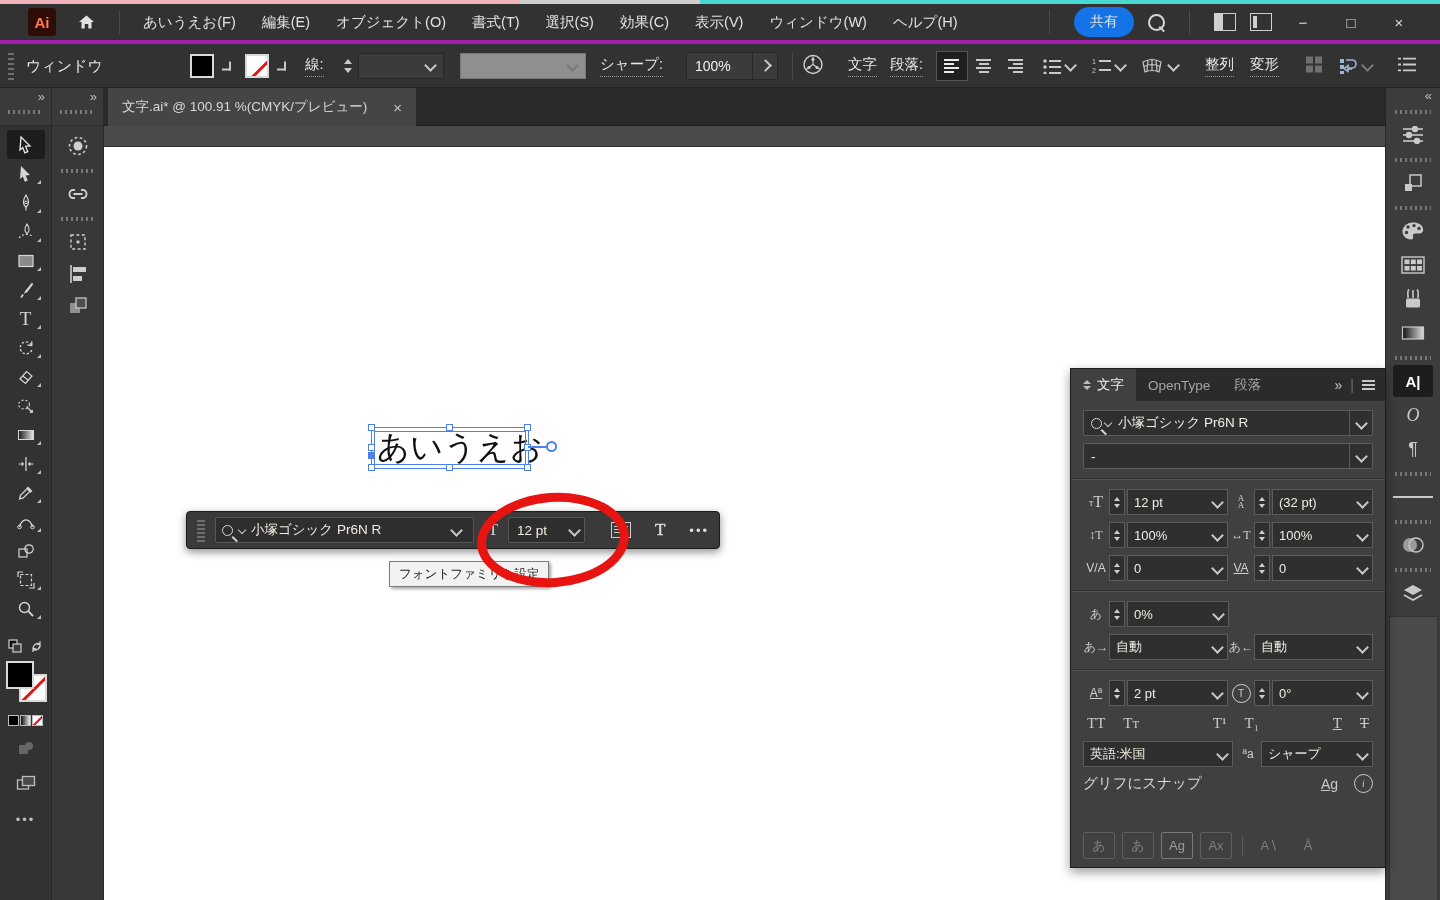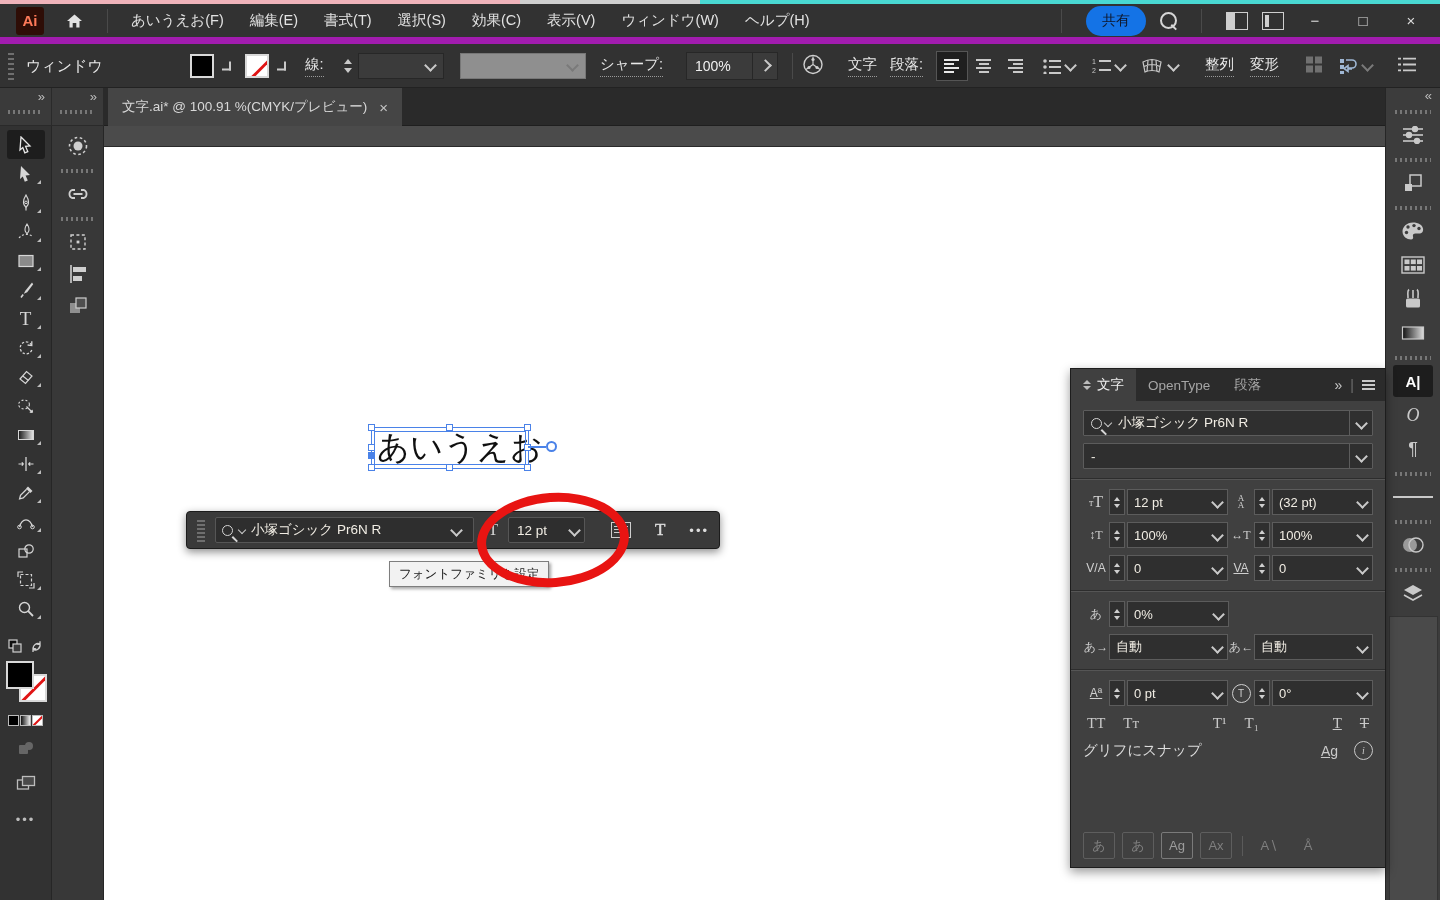--- a/index.html
+++ b/index.html
@@ -6,26 +6,26 @@
   #app{position:relative;width:1440px;height:900px;overflow:hidden;
        font-family:"Liberation Sans",sans-serif;color:#e6e6e6;font-size:14px;
        background:#323232;-webkit-font-smoothing:antialiased;}
   .abs{position:absolute;}
   .row{display:flex;align-items:center;}
   .noselect{user-select:none;}
   
   #top-strip{left:0;top:0;width:1440px;height:4px;
     background:linear-gradient(90deg,#efb3ba 0 520px,#cfcfcf 520px 700px,#49d8d2 700px 1440px);}
   
-  #menubar{left:0;top:4px;width:1440px;height:40px;background:#323232;border-bottom:7px solid #a21caf;display:flex;align-items:center;padding:0 12px;box-sizing:border-box;}
+  #menubar{left:0;top:4px;width:1440px;height:40px;background:#323232;border-bottom:4px solid #a21caf;display:flex;align-items:center;padding:0 24px;box-sizing:border-box;}
   .ai-logo{width:28px;height:28px;border-radius:3px;background:#2e0d06;color:#ff7a59;font-weight:bold;font-size:15px;display:flex;align-items:center;justify-content:center;margin:0 8px 0 4px;}
   .mb-sep{width:1px;height:24px;background:#4a4a4a;margin:0 10px;}
   .menu-item{padding:0 13px;height:40px;display:flex;align-items:center;color:#e2e2e2;font-size:14.5px;cursor:default;}
   .mb-right{margin-left:auto;display:flex;align-items:center;gap:14px;}
-  .share-btn{background:#1473e6;color:#0f172a;border-radius:15px;height:30px;padding:0 16px;display:flex;align-items:center;font-size:14px;}
+  .share-btn{background:#1473e6;color:#e5e5e5;border-radius:15px;height:30px;padding:0 16px;display:flex;align-items:center;font-size:14px;}
   .icon-search{position:relative;width:13px;height:13px;border:2px solid #d6d6d6;border-radius:50%;display:inline-block;}
   .icon-search::after{content:"";position:absolute;left:10px;top:10px;width:7px;height:2px;background:#d6d6d6;transform:rotate(45deg);transform-origin:0 0;}
   .ws-icon1{width:20px;height:16px;border:1px solid #cfcfcf;display:inline-block;position:relative;background:linear-gradient(90deg,#cfcfcf 0 8px,transparent 8px);}
   .ws-icon2{width:20px;height:16px;border:1px solid #cfcfcf;display:inline-block;position:relative;}
   .ws-icon2::after{content:"";position:absolute;left:2px;top:2px;bottom:2px;width:4px;background:#cfcfcf;}
   .win-btn{width:34px;height:30px;display:flex;align-items:center;justify-content:center;color:#dcdcdc;font-size:15px;}
   
   #controlbar{left:0;top:44px;width:1440px;height:44px;background:#323232;border-bottom:1px solid #222;box-sizing:border-box;}
   #controlbar > *{position:absolute;top:50%;transform:translateY(-50%);}
   .drag-dots{width:6px;height:28px;background:repeating-linear-gradient(0deg,#6f6f6f 0 2px,transparent 2px 5px);}
@@ -43,21 +43,21 @@
   .dark-dd{background:#3b3b3b;border:1px solid #272727;height:26px;display:flex;align-items:center;justify-content:flex-end;padding:0 8px;box-sizing:border-box;}
   .lite-dd{background:#8f8f8f;border:1px solid #777;height:26px;display:flex;align-items:center;justify-content:flex-end;padding:0 8px;box-sizing:border-box;}
   .opacity-fld{background:#3b3b3b;border:1px solid #272727;height:26px;display:flex;align-items:center;padding:0 8px;color:#f0f0f0;}
   .chev-right{width:7px;height:7px;border-right:2px solid #c9c9c9;border-top:2px solid #c9c9c9;transform:rotate(45deg);display:inline-block;}
   .cb-sep{width:1px;height:26px;background:#4a4a4a;}
   .align-btn{width:30px;height:28px;display:flex;align-items:center;justify-content:center;border:1px solid transparent;}
   .align-btn.active{background:#1f1f1f;border-color:#555;}
   .cb-label{color:#e8e8e8;font-size:14.5px;}
   
   #tabrow{left:104px;top:88px;width:1281px;height:38px;background:#2a2a2a;border-bottom:1px solid #1f1f1f;box-sizing:border-box;}
-  .doc-tab{position:absolute;left:4px;top:0;height:38px;background:#454545;display:flex;align-items:center;gap:12px;padding:0 14px;color:#d8d8d8;font-size:13.5px;}
+  .doc-tab{position:absolute;left:4px;top:0;height:38px;background:#454545;display:flex;align-items:center;gap:26px;padding:0 14px;color:#d8d8d8;font-size:13.5px;}
   .tab-close{color:#c4c4c4;font-size:15px;}
   .pane-head{position:absolute;width:52px;height:38px;background:#3a3a3a;border-right:1px solid #2a2a2a;border-bottom:1px solid #2a2a2a;box-sizing:border-box;}
   .pane-head .exp{position:absolute;right:6px;top:1px;color:#bdbdbd;font-size:13px;}
   .pane-head .dots{position:absolute;left:8px;right:8px;top:22px;height:4px;background:repeating-linear-gradient(90deg,#777 0 2px,transparent 2px 5px);}
   
   #tools{left:0;top:126px;width:52px;height:774px;background:#323232;border-right:1px solid #262626;box-sizing:border-box;display:flex;flex-direction:column;align-items:center;padding-top:4px;}
   .tool{width:38px;height:29px;display:flex;align-items:center;justify-content:center;position:relative;color:#d6d6d6;}
   .tool.active{background:#1d1d1d;border-radius:3px;}
   .tool.sub::after{content:"";position:absolute;right:4px;bottom:4px;border-left:4px solid transparent;border-bottom:4px solid #bdbdbd;}
   .tool svg{display:block;}
@@ -172,20 +172,21 @@
   <div id="menubar" class="abs">
     <div class="ai-logo">Ai</div>
     <div class="menu-item">
       <svg width="19" height="18" viewBox="0 0 18 18">
           <path d="M9 2.5 L16.5 9 H14 V15.5 H10.8 V11 H7.2 V15.5 H4 V9 H1.5 Z" fill="#e2e2e2"></path>
         </svg>
     </div>
     <div class="mb-sep"></div>
     <div class="menu-item">あいうえお(F)</div>
     <div class="menu-item">編集(E)</div>
+    <div class="menu-item">オブジェクト(O)</div>
     <div class="menu-item">書式(T)</div>
     <div class="menu-item">選択(S)</div>
     <div class="menu-item">効果(C)</div>
     <div class="menu-item">表示(V)</div>
     <div class="menu-item">ウィンドウ(W)</div>
     <div class="menu-item">ヘルプ(H)</div>
     <div class="mb-right">
       <div class="mb-sep"></div>
       <div class="share-btn">共有</div>
       <span class="icon-search"></span>
@@ -742,21 +743,21 @@
       <div class="cp-div"></div>
 
       <div class="crow">
         <div class="half">
           <span class="cp-ico" style="text-decoration:underline">Aª</span>
           <span class="cp-stp">
               <i class="tri-u"></i>
               <i class="tri-d"></i>
             </span>
           <span class="cp-fld">
-              <span class="val">0 pt</span>
+              <span class="val">2 pt</span>
               <span class="cvbox">
                 <span class="cv"></span>
               </span>
             </span>
         </div>
         <div class="half rt">
           <span class="cp-ico">
               <span class="circT">T</span>
             </span>
           <span class="cp-stp">
@@ -776,20 +777,39 @@
         <span>TT</span>
         <span>Tᴛ</span>
         <span class="gap"></span>
         <span>T¹</span>
         <span>T₁</span>
         <span class="gap"></span>
         <span class="tt-ul">T</span>
         <span style="text-decoration:line-through">Ŧ</span>
       </div>
 
+      <div class="crow">
+        <div class="half" style="width:150px">
+          <span class="cp-fld">
+              <span class="val">英語:米国</span>
+              <span class="cvbox">
+                <span class="cv"></span>
+              </span>
+            </span>
+        </div>
+        <div class="half rt" style="width:138px">
+          <span class="cp-ico">ªa</span>
+          <span class="cp-fld">
+              <span class="val">シャープ</span>
+              <span class="cvbox">
+                <span class="cv"></span>
+              </span>
+            </span>
+        </div>
+      </div>
 
       <div class="snap-row">
         <span>グリフにスナップ</span>
         <span style="flex:1"></span>
         <span class="snap-ico">Ag</span>
         <span class="info-ico">i</span>
       </div>
 
       <div class="cp-bottom">
         <span class="snapbtn box2">あ</span>

